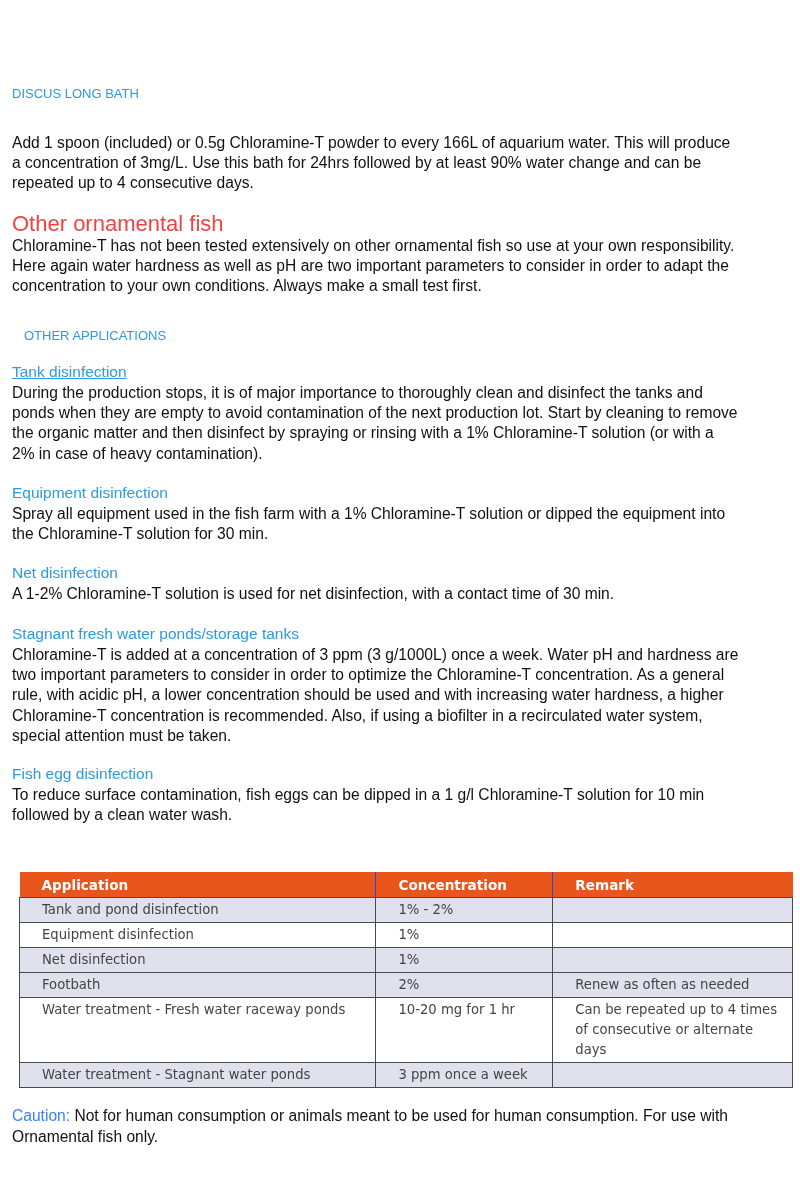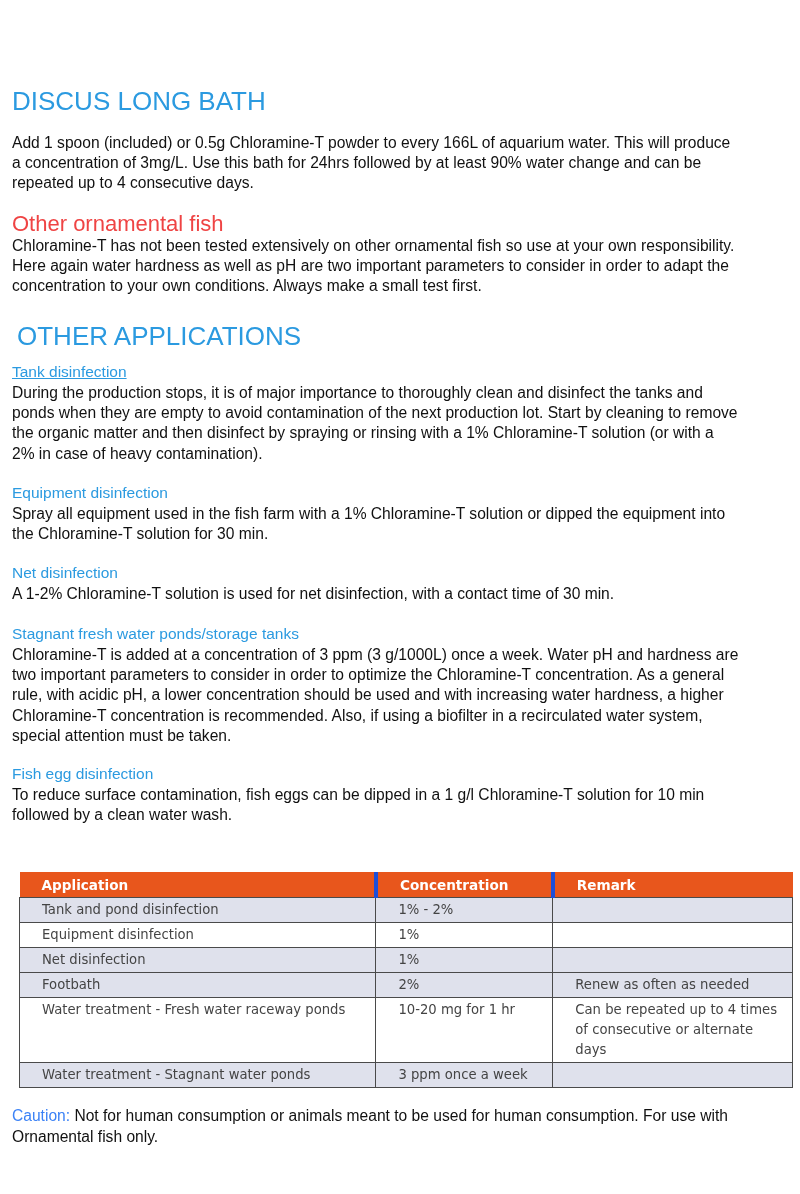--- a/index.html
+++ b/index.html
@@ -1,25 +1,25 @@
 <!DOCTYPE html>
 <html><head>
 <meta charset="utf-8">
 <style>
   html, body { margin: 0; padding: 0; background: #ffffff; }
   body { width: 800px; height: 1194px; position: relative; overflow: hidden;
          font-family: "Liberation Sans", sans-serif; color: #111111; }
-  .h-upper { position: absolute; left: 12px; font-size: 26px; color: #2b9ae0; letter-spacing: 0px; }
+  .h-upper { position: absolute; left: 12px; font-size: 13px; color: #2b9ae0; letter-spacing: 0px; }
   .h-sub { position: absolute; left: 12px; font-size: 22px; color: #ef4444; }
   .h-small { position: absolute; left: 12px; font-size: 15.5px; color: #2b9ae0; }
   .para { position: absolute; left: 12px; width: 790px; font-size: 15.6px; line-height: 20.2px; color: #111111; white-space: pre-line; }
   table.apps { position: absolute; left: 19px; top: 872px; width: 774px; border-collapse: collapse;
                font-family: "DejaVu Sans", sans-serif; font-size: 13.2px; color: #444444; }
   table.apps th { background: #e8561c; color: #ffffff; text-align: left; font-weight: bold;
-                  height: 25px; padding: 0 0 0 22px; border-right: 4px solid #1d4ed8; font-size: 13.6px; }
+                  height: 25px; padding: 0 0 0 22px; border-right: 1px solid #1d4ed8; font-size: 13.6px; }
   table.apps th:last-child { border-right: none; }
   table.apps td { border: 1px solid #4a4a4a; padding: 2px 6px 2px 22px; height: 20px; vertical-align: top; line-height: 20px; }
   table.apps tr.shade td { background: #dfe1ec; }
   table.apps tr.plain td { background: #ffffff; }
   table.apps col.c1 { width: 357px; }
   table.apps col.c2 { width: 177px; }
   table.apps col.c3 { width: 240px; }
   .remark-line { display: block; }
   .caution { position: absolute; left: 12px; top: 1106px; width: 790px; font-size: 15.6px; line-height: 20.5px; color: #111111; }
   .caution .label { color: #3b82f6; }
@@ -30,21 +30,21 @@
 <h1 class="h-upper" style="top:86px;margin:0;font-weight:normal;">DISCUS LONG BATH</h1>
 <p class="para" style="top:133px;margin:0;">Add 1 spoon (included) or 0.5g Chloramine-T powder to every 166L of aquarium water. This will produce
 a concentration of 3mg/L. Use this bath for 24hrs followed by at least 90% water change and can be
 repeated up to 4 consecutive days.</p>
 
 <h2 class="h-sub" style="top:211px;margin:0;font-weight:normal;">Other ornamental fish</h2>
 <p class="para" style="top:236px;margin:0;">Chloramine-T has not been tested extensively on other ornamental fish so use at your own responsibility.
 Here again water hardness as well as pH are two important parameters to consider in order to adapt the
 concentration to your own conditions. Always make a small test first.</p>
 
-<h1 class="h-upper" style="top:316px;margin:5px;font-weight:normal;">OTHER APPLICATIONS</h1>
+<h1 class="h-upper" style="top:316px;margin:12px;font-weight:normal;">OTHER APPLICATIONS</h1>
 
 <h3 class="h-small" style="top:363px;margin:0;font-weight:normal;text-decoration:underline;">Tank disinfection</h3>
 <p class="para" style="top:383px;margin:0;">During the production stops, it is of major importance to thoroughly clean and disinfect the tanks and
 ponds when they are empty to avoid contamination of the next production lot. Start by cleaning to remove
 the organic matter and then disinfect by spraying or rinsing with a 1% Chloramine-T   solution (or with a
 2% in case of heavy contamination).</p>
 
 <h3 class="h-small" style="top:484px;margin:0;font-weight:normal;">Equipment disinfection</h3>
 <p class="para" style="top:504px;margin:0;">Spray all equipment used in the fish farm with a 1% Chloramine-T solution or dipped the equipment into
 the Chloramine-T solution for 30 min.</p>

